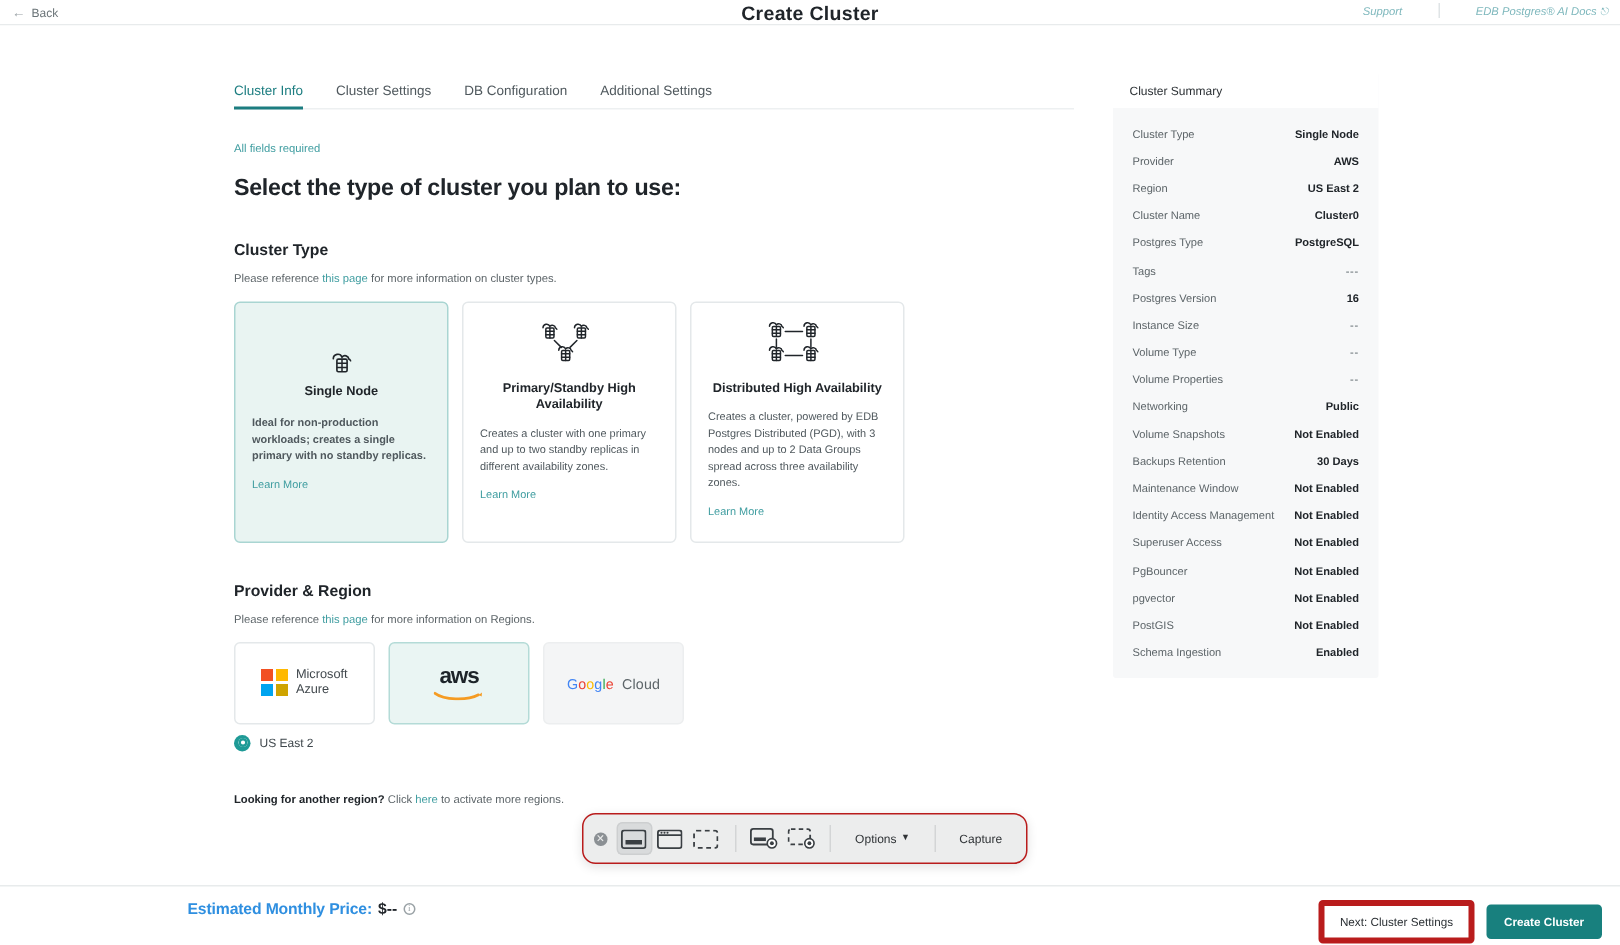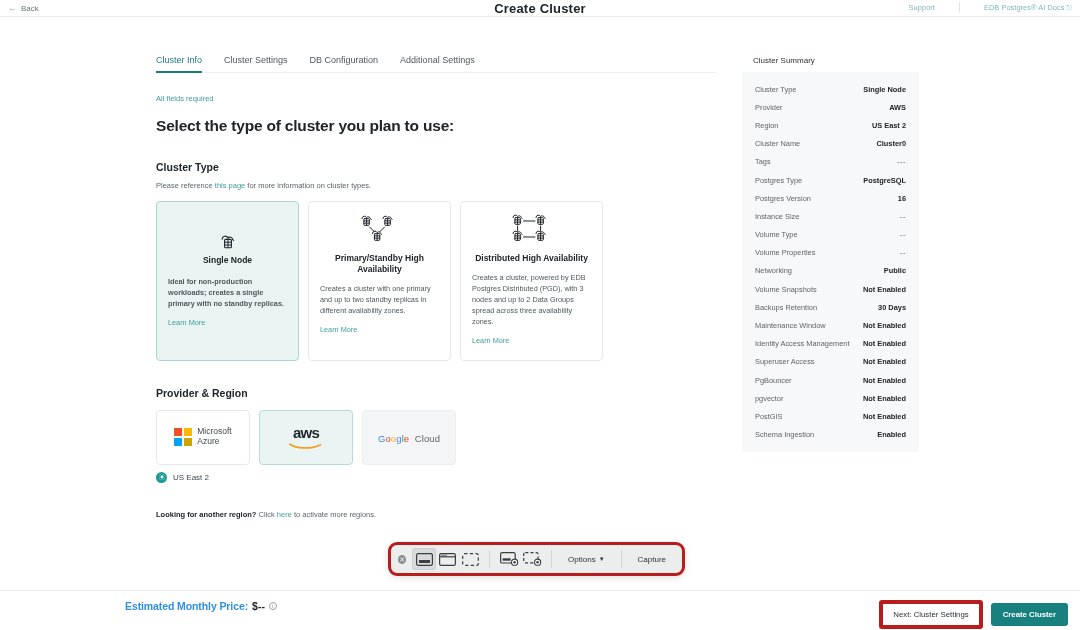--- a/index.html
+++ b/index.html
@@ -22,21 +22,21 @@
     margin-left: 8px; font-size: 8px; color: #6b7478;
   }
   .back-arrow { font-size: 9px; line-height: 1; color: #9aa2a6; }
   .topbar-title {
     position: absolute; left: 0; width: 1080px; text-align: center;
     font-size: 13px; font-weight: bold; color: #20252a; letter-spacing: .2px;
   }
   .topbar-right {
     position: absolute; right: 8px; top: 2px;
     display: flex; align-items: center; gap: 24px;
-    font-size: 7.5px; color: #7fb8bd;
+    font-size: 7.5px; color: #7fb8bd; font-style: italic;
   }
   .topbar-sep { width: 1px; height: 10px; background: #dfe4e6; }
   .ext-icon { font-size: 7px; margin-left: 2px; }
   .topbar-rule {
     position: absolute; left: 0; top: 16px; width: 1080px; height: 1px;
     background: #e8ebec;
   }
 
   
   .content { position: absolute; left: 0; top: 17px; width: 1080px; height: 573px; background:#fff; }
@@ -143,21 +143,21 @@
     border: 4px solid #b91c1c; border-radius: 3px; padding: 6px 10px;
   }
   .btn-primary {
     font-size: 7.8px; color: #fff; font-weight: bold; background: #18807e;
     border-radius: 3px; padding: 7px 12px;
   }
 
   
   .sstoolbar {
     position: absolute; left: 388px; top: 525px; width: 297px; height: 34px;
-    background: #eceded; border: 3px solid #b91c1c; border-radius: 9px;
+    background: #eceded; border: 1px solid #b91c1c; border-radius: 9px;
     display: flex; align-items: center; padding: 0 7px; gap: 0;
     box-shadow: 0 2px 7px rgba(0,0,0,.12);
   }
   .ss-close {
     width: 9px; height: 9px; border-radius: 50%; background: #8b9094;
     color: #eceded; font-size: 7px; display: flex; align-items: center; justify-content: center;
     margin-right: 6px; line-height: 1;
   }
   .ss-btn { width: 25px; height: 22px; display: flex; align-items: center; justify-content: center; border-radius: 4px; }
   .ss-btn.active { background: #d9dbdc; box-shadow: inset 0 0 0 1px #cdcfd0; }
@@ -282,20 +282,23 @@
               </g>
             </svg>
           </div>
           <div class="card-title">Distributed High Availability</div>
           <div class="card-desc">Creates a cluster, powered by EDB Postgres Distributed (PGD), with 3 nodes and up to 2 Data Groups spread across three availability zones.</div>
           <span class="card-link">Learn More</span>
         </div>
       </div>
 
       <div class="section-title">Provider &amp; Region</div>
+      <div class="section-sub">
+        <span>Please reference </span><span class="link">this page</span><span> for more information on Regions.</span>
+      </div>
 
       <div class="providers">
         <div class="provider">
           <div class="azure-wrap">
             <div class="azure-grid">
               <div style="background:#f25022"></div>
                 <div style="background:#ffb900"></div>
               <div style="background:#00a4ef"></div>
                 <div style="background:#cfa400"></div>
             </div>
@@ -350,26 +353,26 @@
           </div>
         <div class="srow">
             <span class="skey">Region</span>
             <span class="sval">US East 2</span>
           </div>
         <div class="srow">
             <span class="skey">Cluster Name</span>
             <span class="sval">Cluster0</span>
           </div>
         <div class="srow">
+            <span class="skey">Postgres Type</span>
+            <span class="sval">PostgreSQL</span>
+          </div>
+        <div class="srow">
             <span class="skey">Tags</span>
             <span class="sval dim">---</span>
-          </div>
-        <div class="srow">
-            <span class="skey">Postgres Type</span>
-            <span class="sval">PostgreSQL</span>
           </div>
         <div class="srow">
             <span class="skey">Postgres Version</span>
             <span class="sval">16</span>
           </div>
         <div class="srow">
             <span class="skey">Instance Size</span>
             <span class="sval dim">--</span>
           </div>
         <div class="srow">

